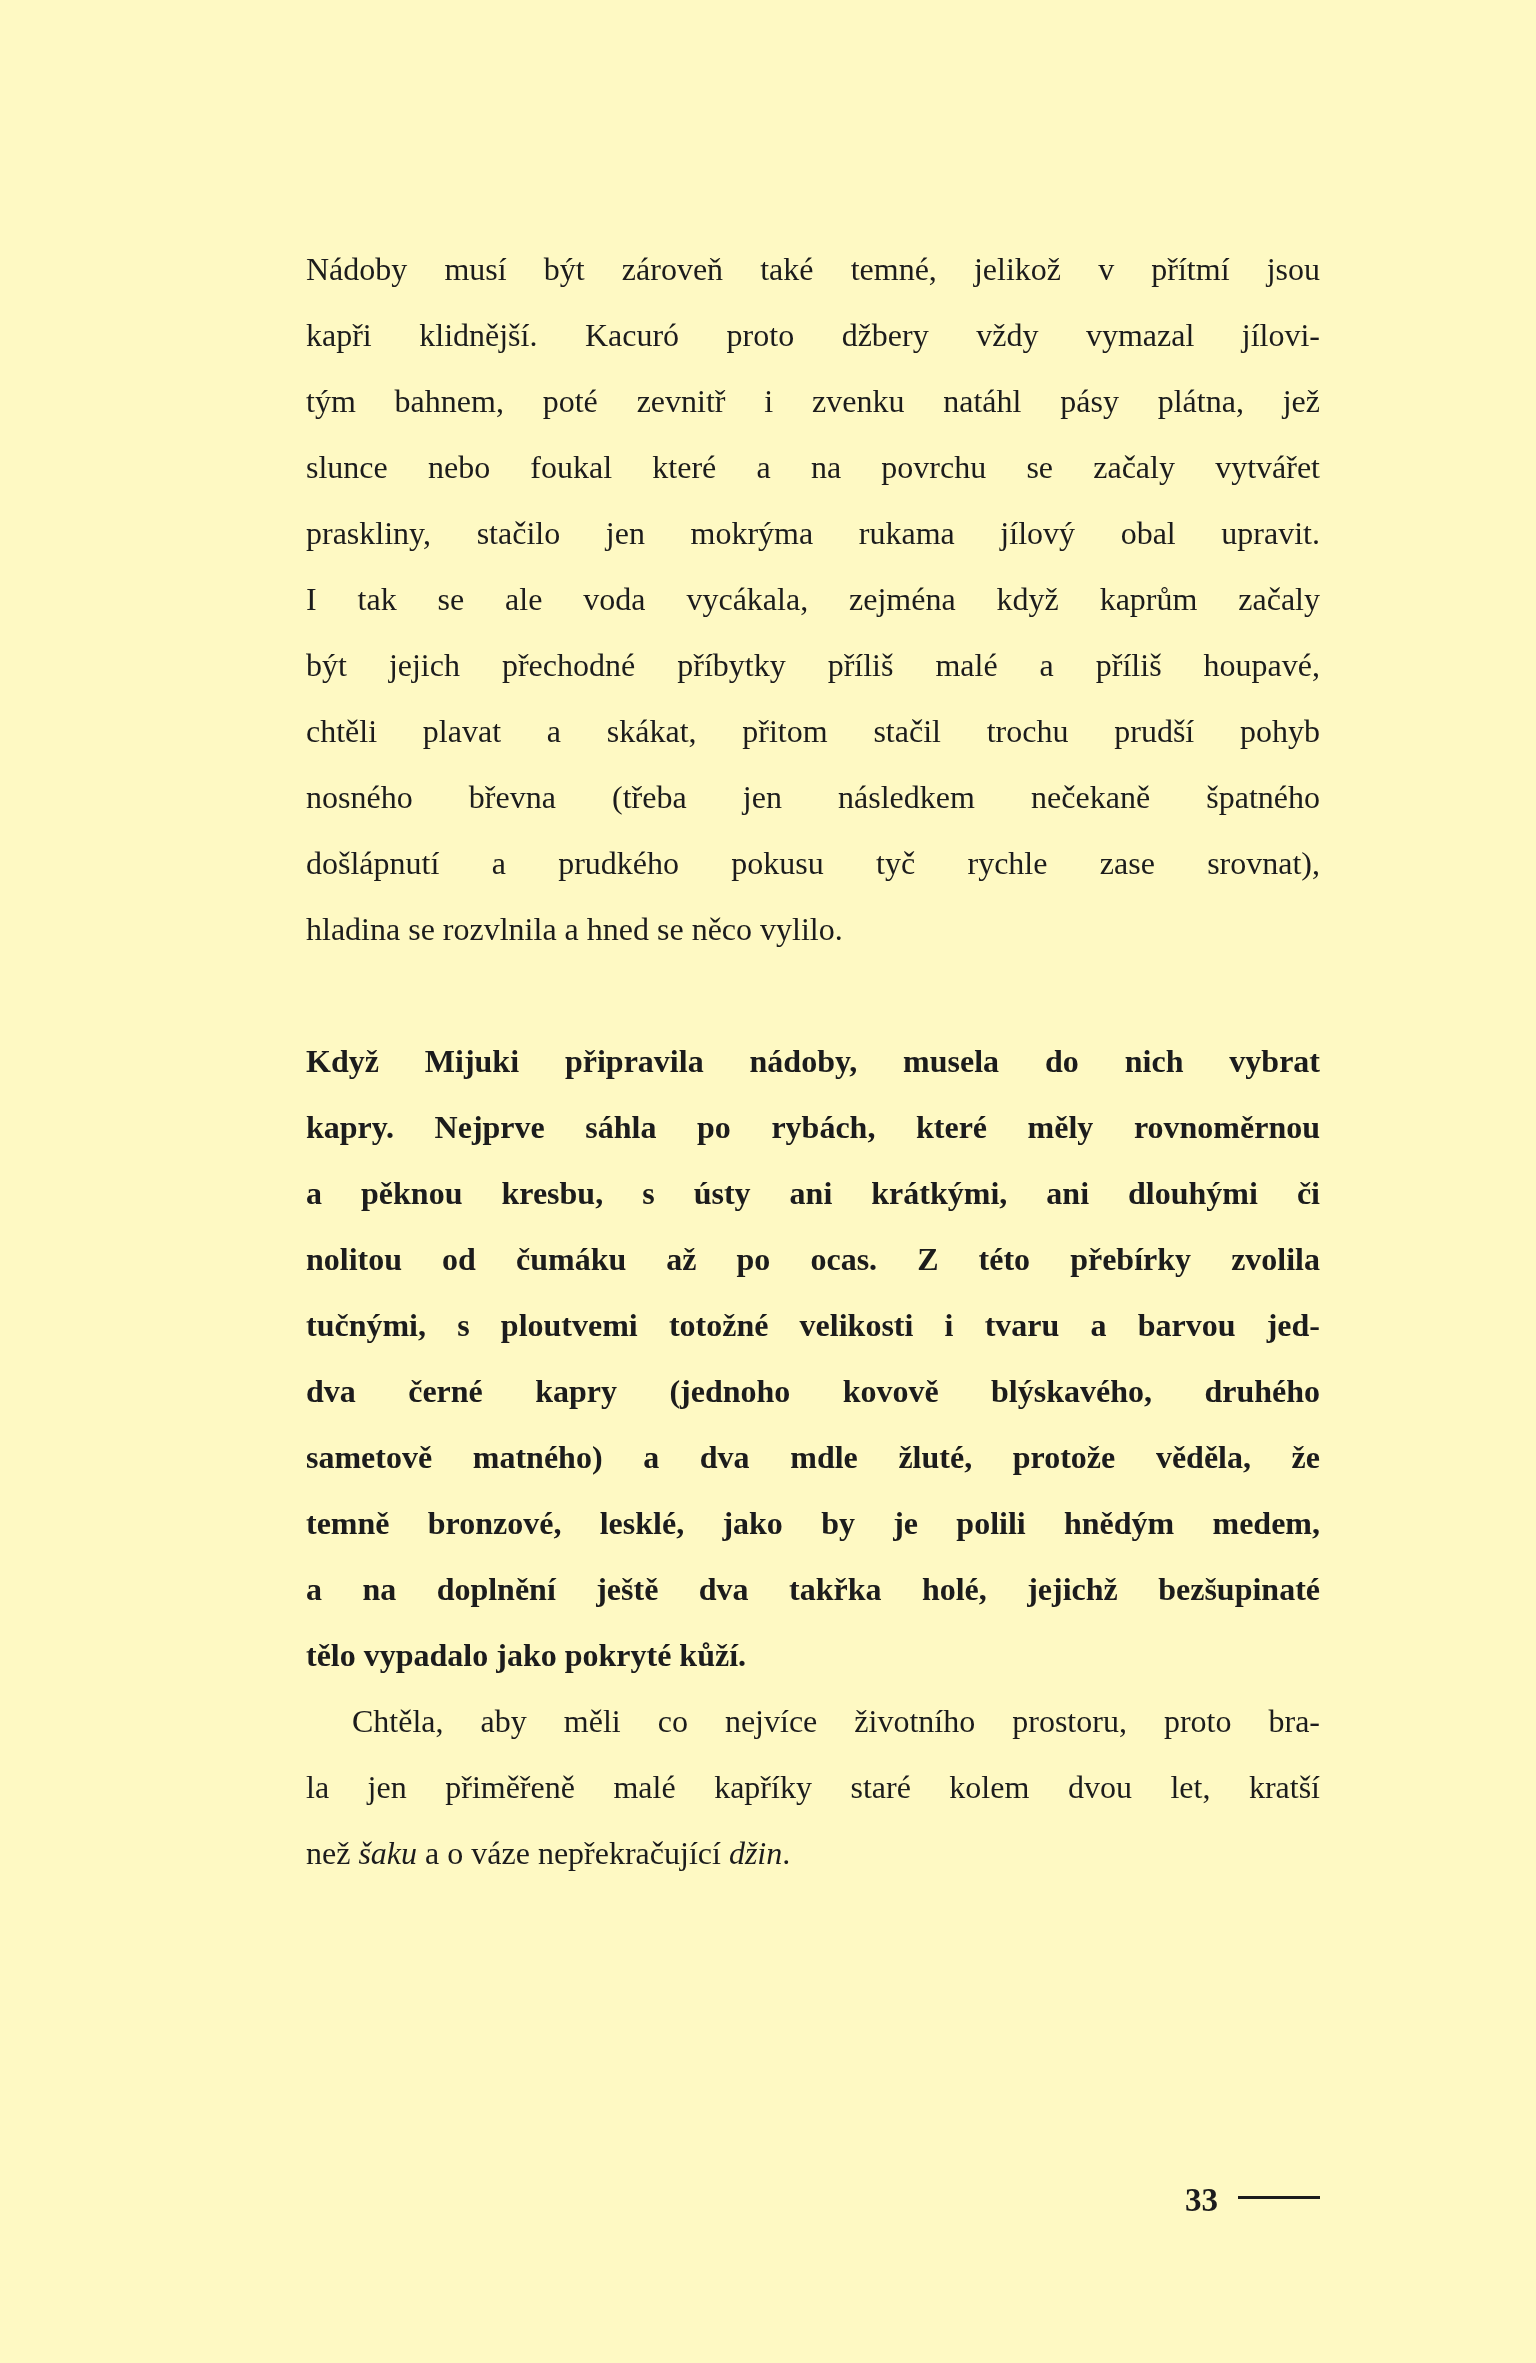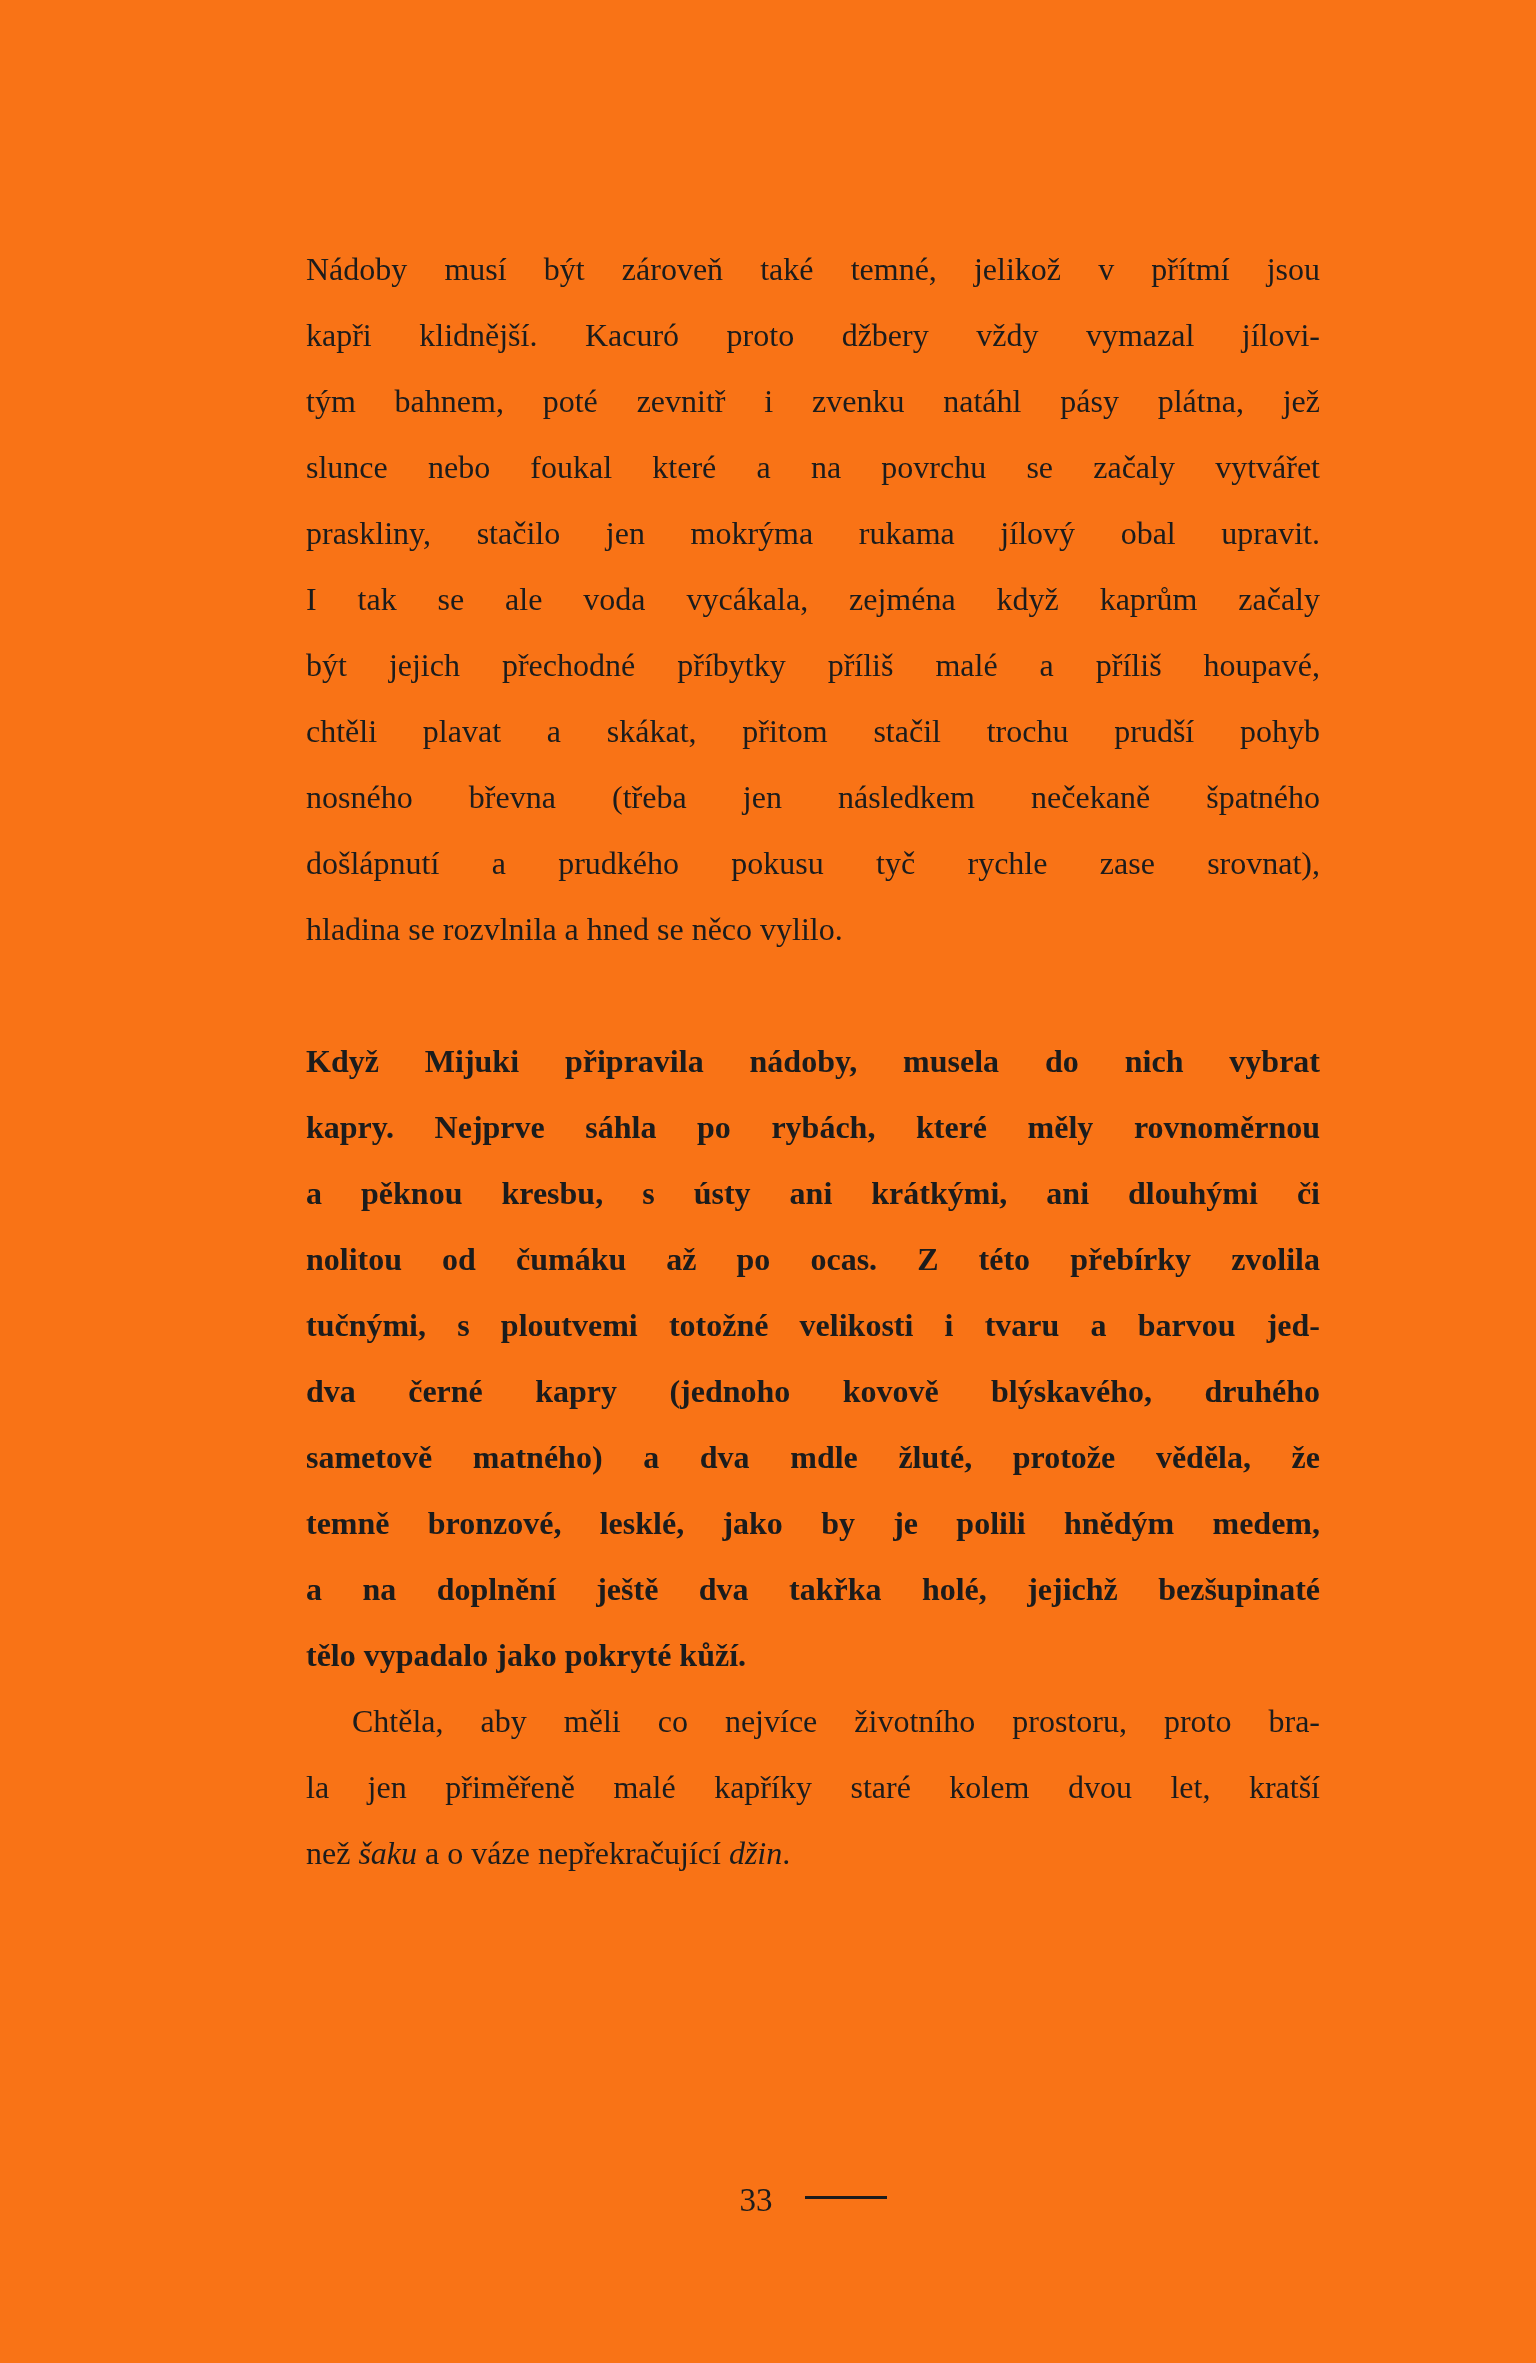--- a/index.html
+++ b/index.html
@@ -12,21 +12,21 @@
     height: 2363px;
     background: #ffffff;
     position: relative;
     font-family: "Liberation Serif", "DejaVu Serif", serif;
     color: #1c1c1c;
     overflow: hidden;
   }
   .page {
     position: absolute;
     inset: 0;
-    background: #f97316;
+    background: #fef9c3;
   }
   .text-block {
     position: absolute;
     left: 306px;
     top: 236px;
     width: 1014px;
     font-size: 32px;
     line-height: 66px;
   }
   .paragraph { margin: 0; }
@@ -43,25 +43,26 @@
     -moz-text-align-last: left;
   }
   .line.indent { text-indent: 46px; }
   .italic { font-style: italic; text-align: right; }
   .footer {
     position: absolute;
     left: 306px;
     top: 2178px;
     width: 1014px;
     display: flex;
-    justify-content: center;
+    justify-content: flex-end;
     align-items: center;
-    gap: 32px;
+    gap: 20px;
     font-size: 33px;
     line-height: 44px;
+    font-weight: bold;
   }
   .page-rule {
     width: 82px;
     height: 3px;
     background: #1c1c1c;
     margin-top: -6px;
   }
 </style>
 </head>
 <body>

